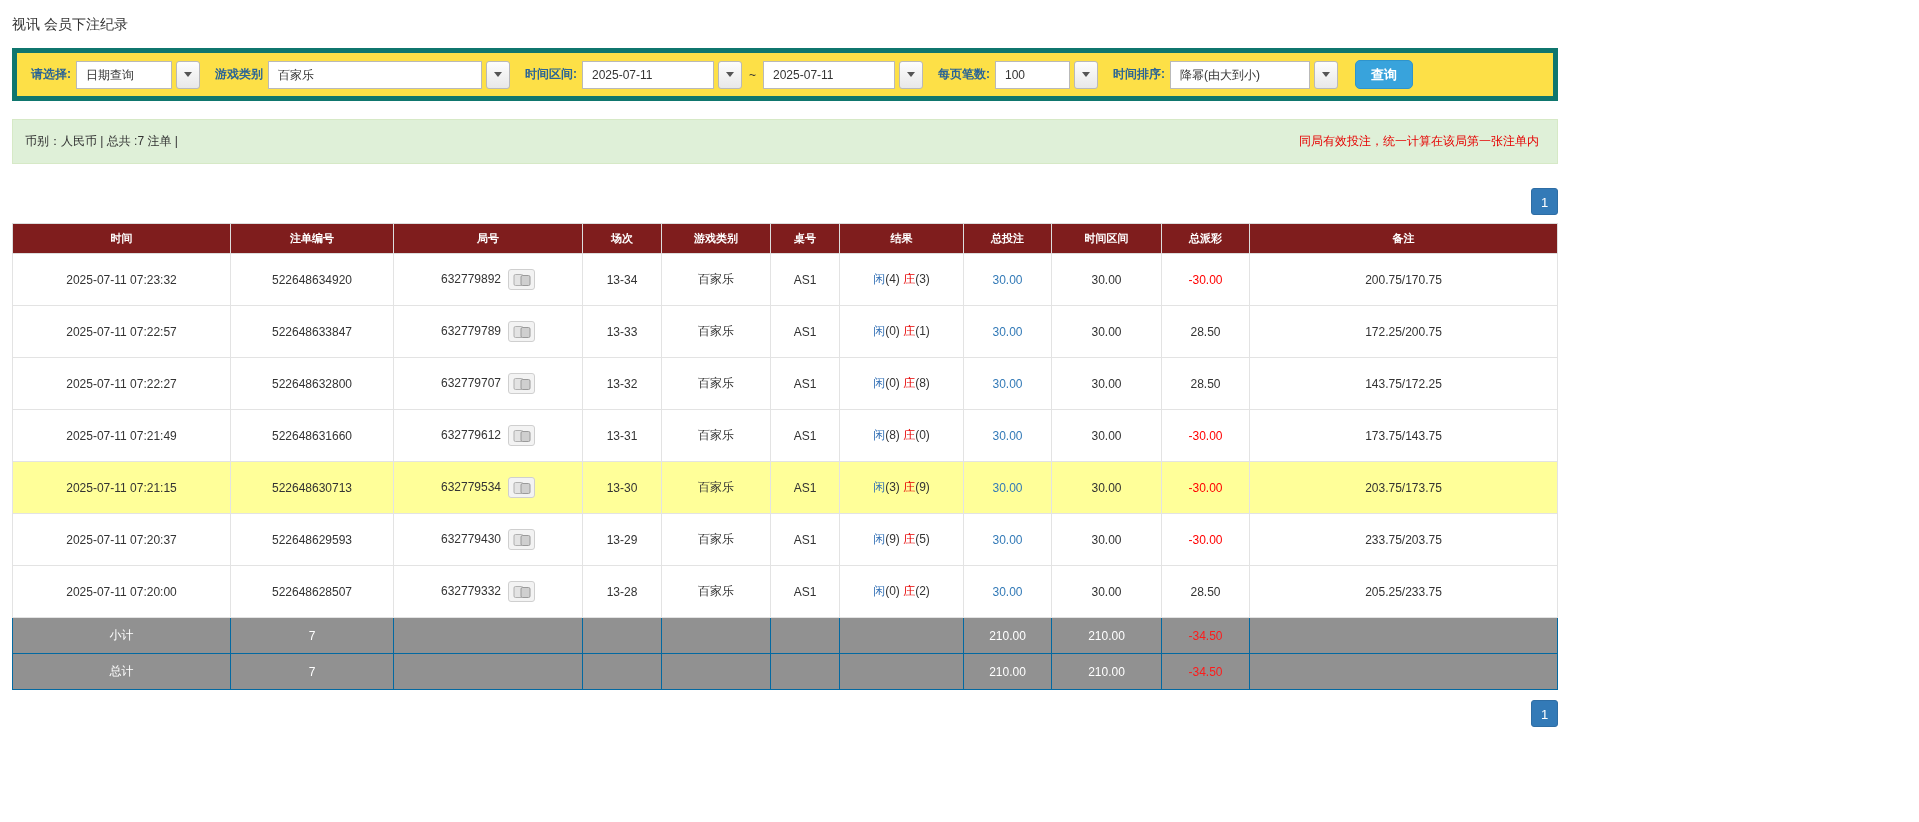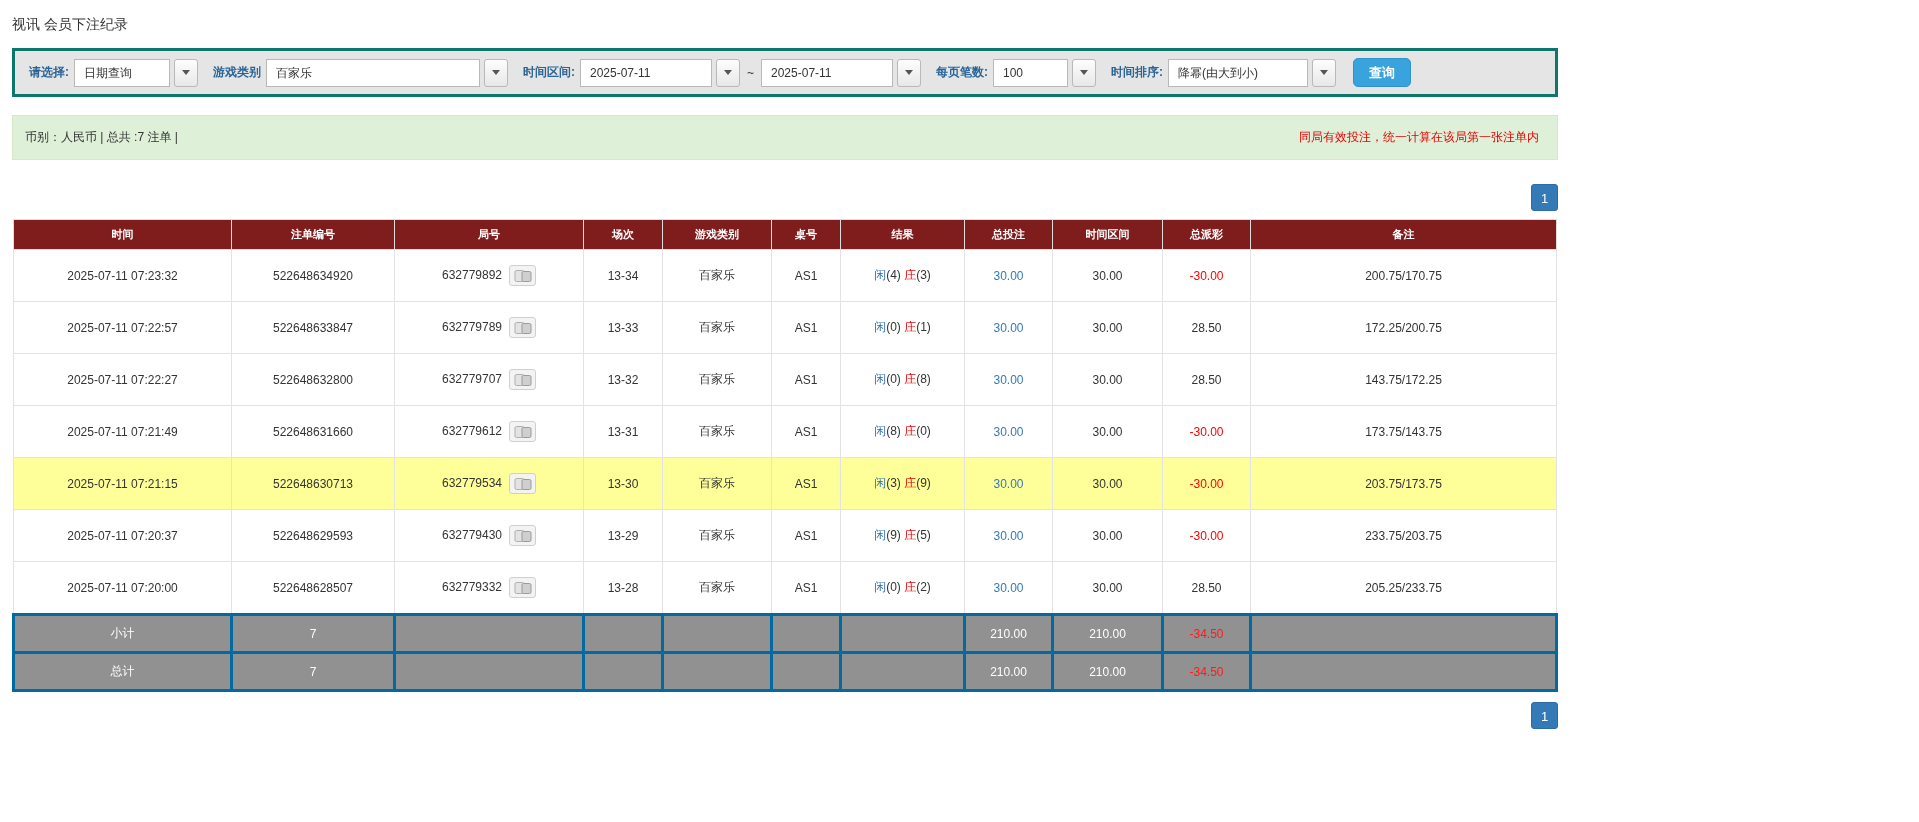--- a/index.html
+++ b/index.html
@@ -14,22 +14,22 @@
 
   .page-title {
     font-size: 14px;
     color: #333;
     padding: 16px 0 14px 0;
     font-weight: normal;
   }
 
   
   .filter-bar {
-    background: #e5e5e5;
-    border: 3px solid #0f766e;
+    background: #fde047;
+    border: 5px solid #0f766e;
     padding: 7px 12px;
     display: flex;
     align-items: center;
     gap: 5px;
   }
   .filter-label {
     color: #2a6496;
     font-weight: bold;
     margin-left: 10px;
     white-space: nowrap;
@@ -144,21 +144,21 @@
     vertical-align: middle;
     background: #f3f3f3;
     border: 1px solid #cfcfcf;
     border-radius: 3px;
     cursor: pointer;
   }
   .records tr.summary td {
     background: #919191;
     color: #fff;
     padding: 9px 10px;
-    border: 3px solid #0369a1;
+    border: 1px solid #0369a1;
   }
   .records tr.summary .neg { color: #ff1a1a; }
 </style>
 </head>
 <body>
 
 <div class="page">
 
   <div class="page-title">视讯 会员下注纪录</div>
 

